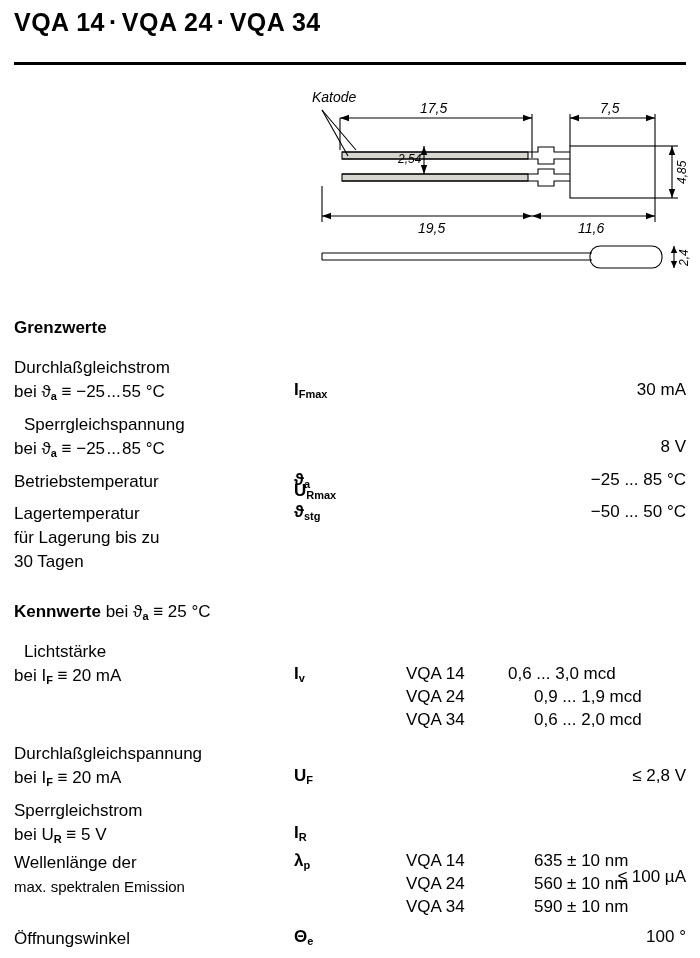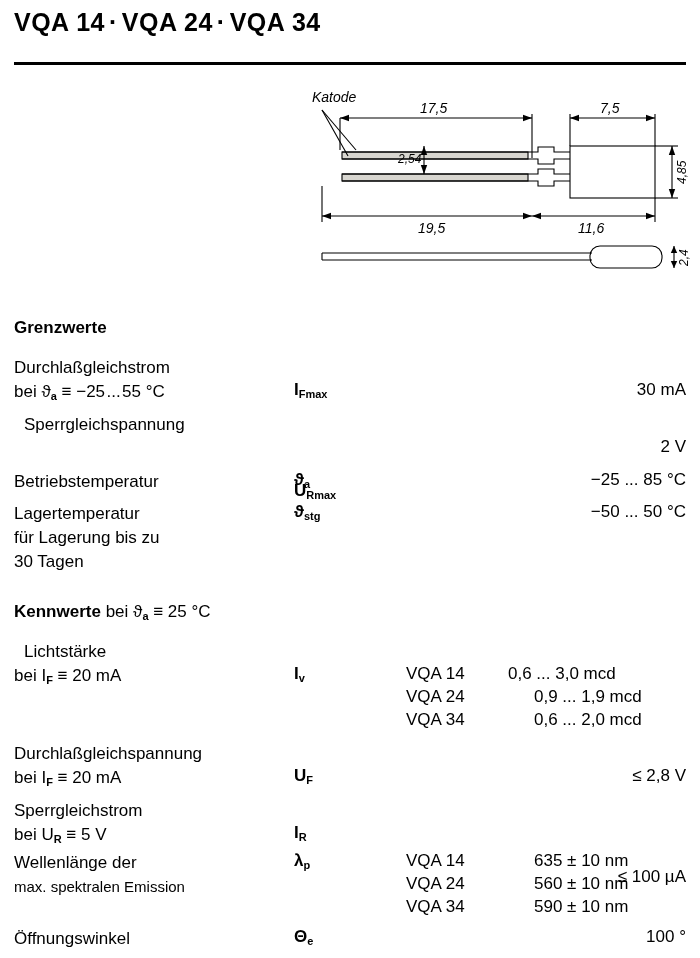--- a/index.html
+++ b/index.html
@@ -181,22 +181,23 @@
   </div>
 
   <div class="section-head" style="left:14px; top:318px;">Grenzwerte</div>
 
   <div class="blk" style="left:14px; top:356px;">Durchlaßgleichstrom</div>
   <div class="blk" style="left:14px; top:380px;">bei ϑ<sub>a</sub> ≡ −25 ... 55 °C</div>
   <div class="sym" style="left:294px; top:380px;">I<sub>Fmax</sub></div>
   <div class="val r" style="right:14px; top:380px;">30 mA</div>
 
   <div class="blk" style="left:24px; top:413px;">Sperrgleichspannung</div>
+  <div class="blk" style="left:14px; top:437px;">bei ϑ<sub>a</sub> ≡ −25 ... 85 °C</div>
   <div class="sym" style="left:294px; top:437px;margin-top:44px;">U<sub>Rmax</sub></div>
-  <div class="val r" style="right:14px; top:437px;">2 V</div>
+  <div class="val r" style="right:14px; top:437px;">8 V</div>
 
   <div class="blk" style="left:14px; top:470px;">Betriebstemperatur</div>
   <div class="sym" style="left:294px; top:470px;">ϑ<sub>a</sub></div>
   <div class="val r" style="right:14px; top:470px;">−25 ... 85 °C</div>
 
   <div class="blk" style="left:14px; top:502px;">Lagertemperatur</div>
   <div class="sym" style="left:294px; top:502px;">ϑ<sub>stg</sub></div>
   <div class="val r" style="right:14px; top:502px;">−50 ... 50 °C</div>
   <div class="blk" style="left:14px; top:526px;">für Lagerung bis zu</div>
   <div class="blk" style="left:14px; top:550px;">30 Tagen</div>

